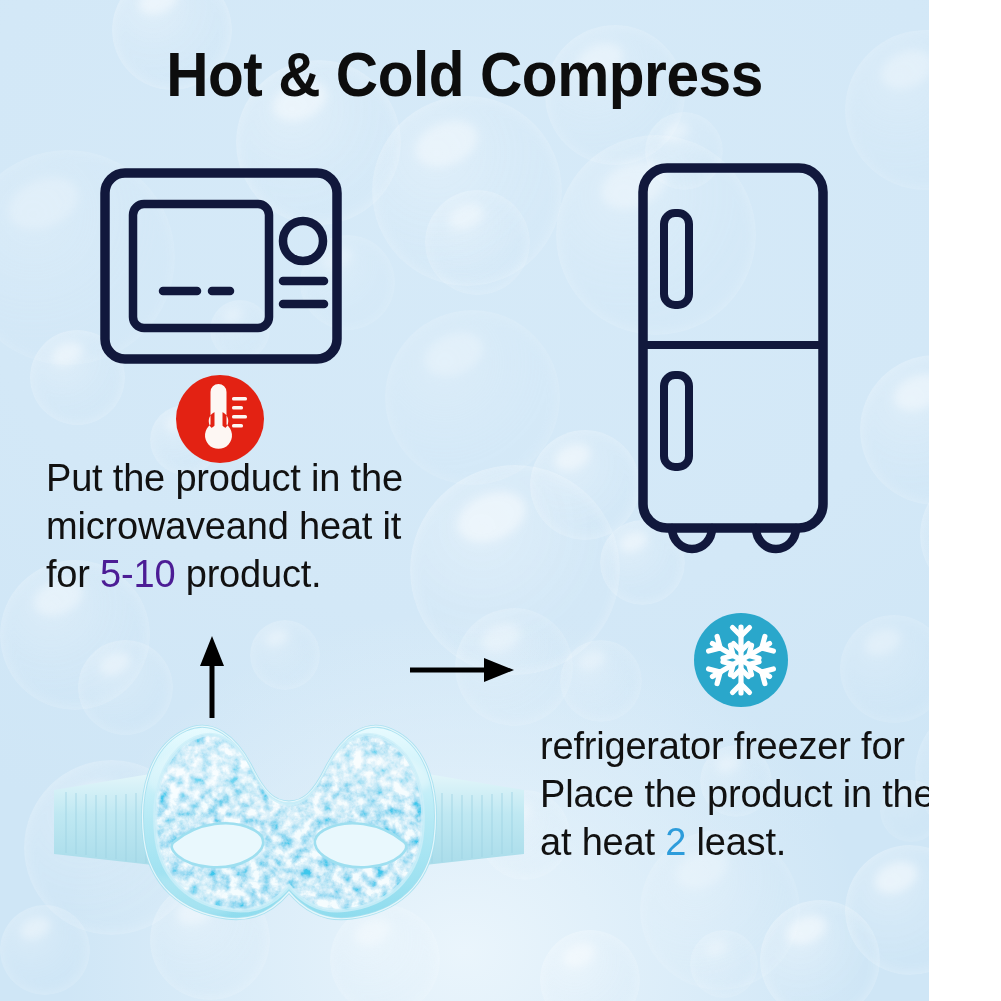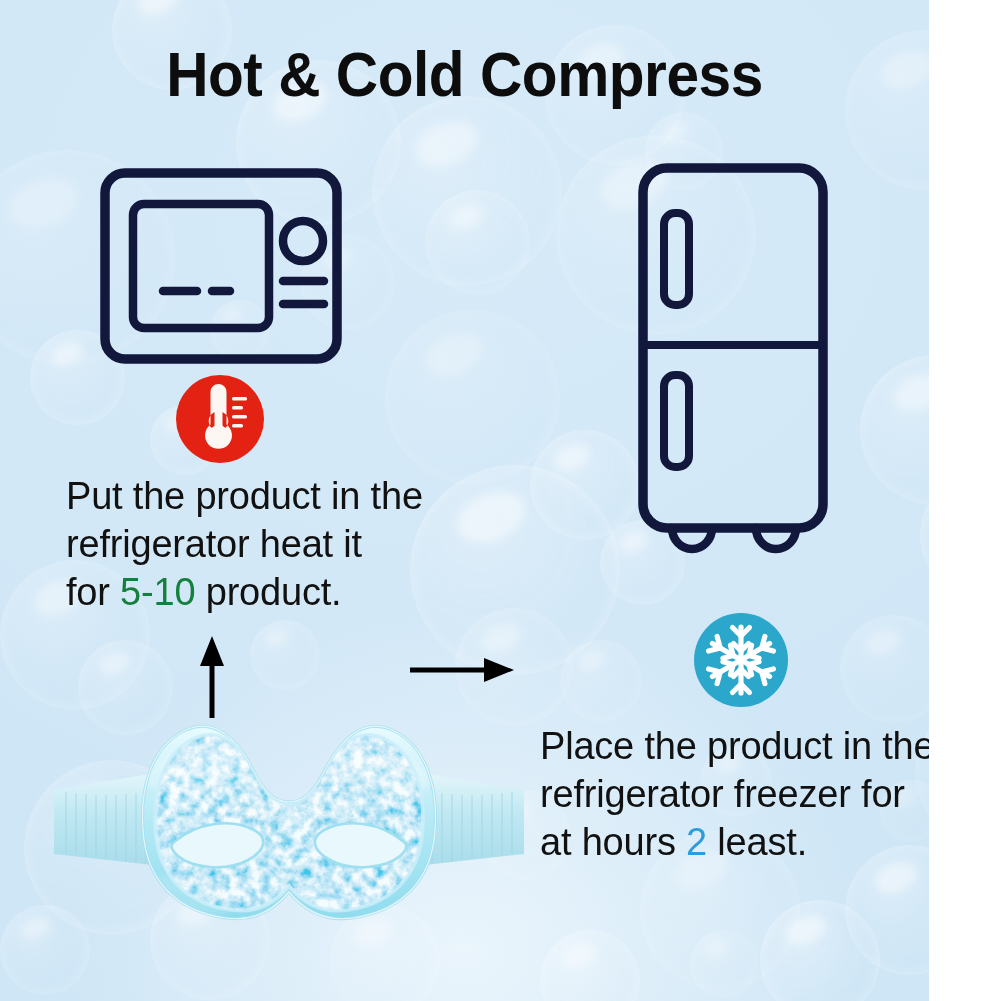--- a/index.html
+++ b/index.html
@@ -92,23 +92,23 @@
 
   
   .body-text {
     position: absolute;
     color: #111111;
     font-size: 38px;
     line-height: 48px;
     font-weight: 400;
     letter-spacing: -0.2px;
   }
-  #text-hot  { left: 46px;  top: 472px; width: 420px; margin-left: 20px; }
+  #text-hot  { left: 46px;  top: 454px; width: 420px; }
   #text-cold { left: 540px; top: 722px; width: 440px; }
-  .hl-red  { color: #15803d; }
+  .hl-red  { color: #4c1d95; }
   .hl-blue { color: #2d9cdb; }
 
   
   #arrow-up    { position: absolute; left: 190px; top: 634px; }
   #arrow-right { position: absolute; left: 408px; top: 648px; }
 
   
   #product-mask {
     position: absolute;
     left: 36px;
@@ -243,28 +243,28 @@
           <line x1="47" y1="71" x2="55.5" y2="79.5"></line>
           <line x1="47" y1="56" x2="39.5" y2="63.5"></line>
           <line x1="47" y1="56" x2="54.5" y2="63.5"></line>
         </g>
       </g>
     </svg>
   </div>
 
   <div class="body-text" id="text-hot">
     <div>Put the product in the</div>
-    <div>refrigerator heat it</div>
+    <div>microwaveand heat it</div>
     <div><span>for </span><span class="hl-red">5-10</span><span> product.</span></div>
   </div>
 
   <div class="body-text" id="text-cold">
+    <div>refrigerator freezer for</div>
     <div>Place the product in the</div>
-    <div>refrigerator freezer for</div>
-    <div><span>at hours </span><span class="hl-blue">2</span><span> least.</span></div>
+    <div><span>at heat </span><span class="hl-blue">2</span><span> least.</span></div>
   </div>
 
   <div id="arrow-up">
     <svg width="44" height="86" viewBox="0 0 44 86" fill="none">
       <line x1="22" y1="84" x2="22" y2="28" stroke="#000000" stroke-width="5"></line>
       <path d="M 22 2 L 34 32 L 10 32 Z" fill="#000000"></path>
     </svg>
   </div>
 
   <div id="arrow-right">

